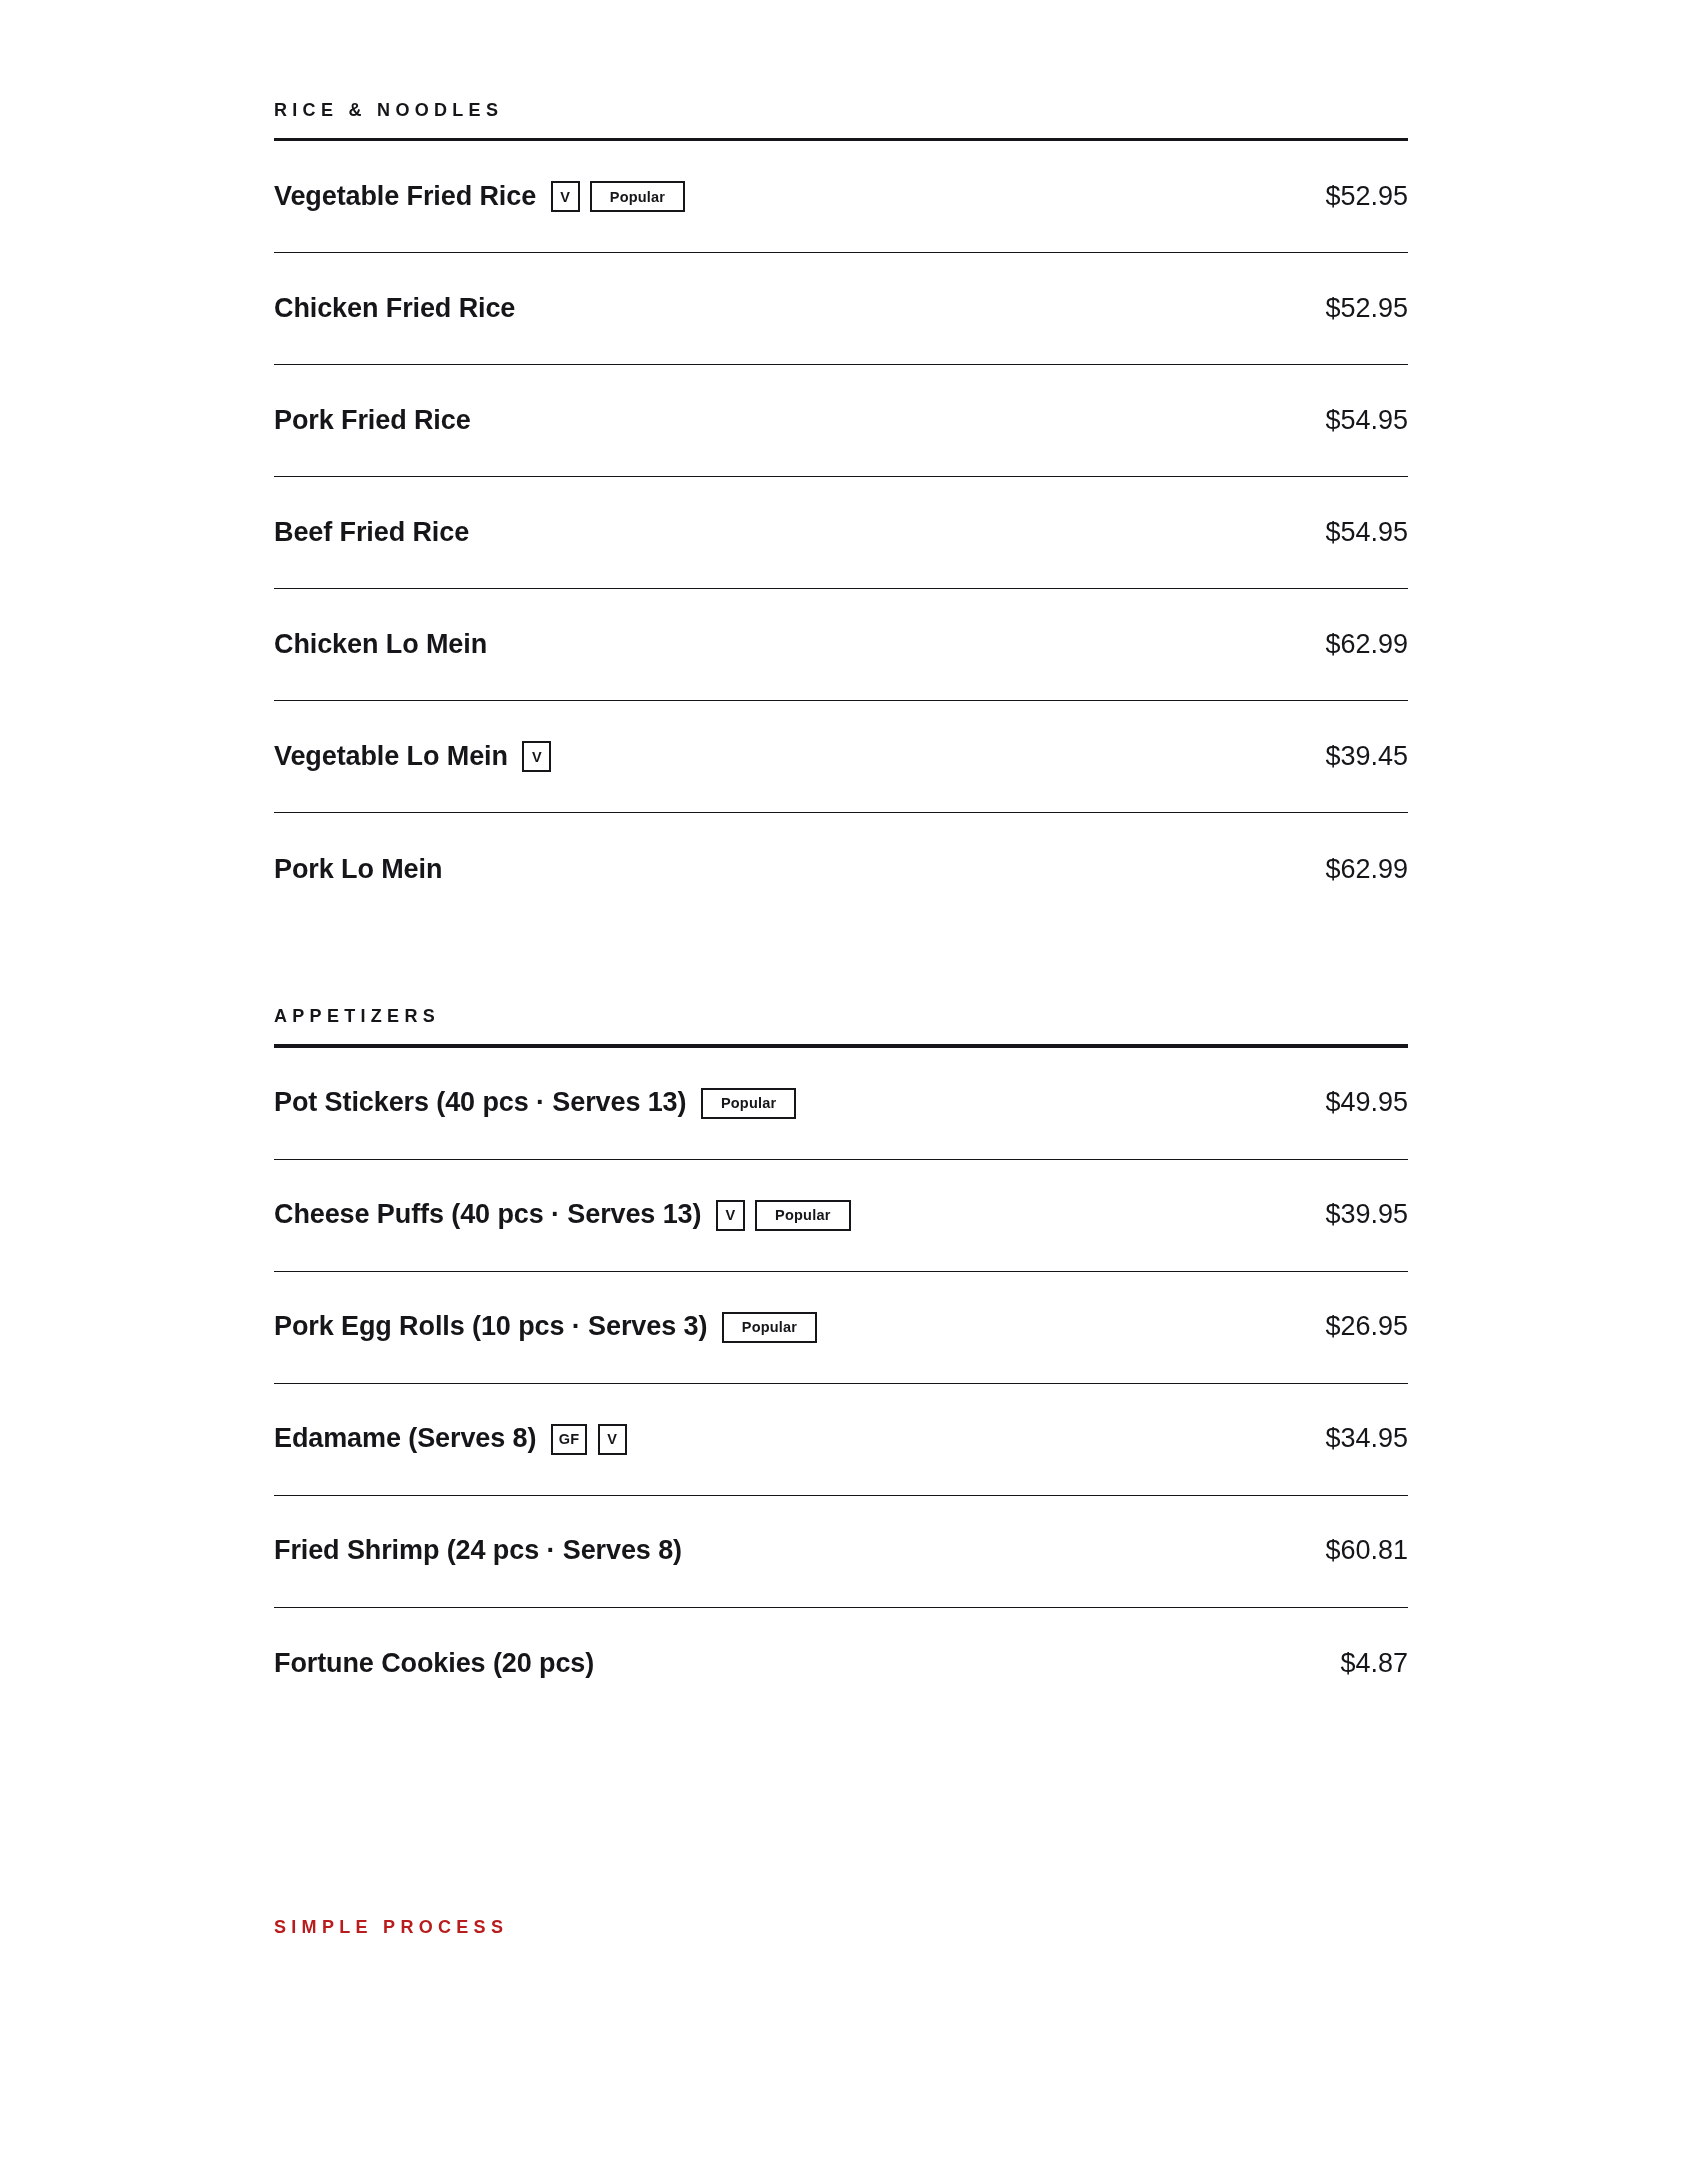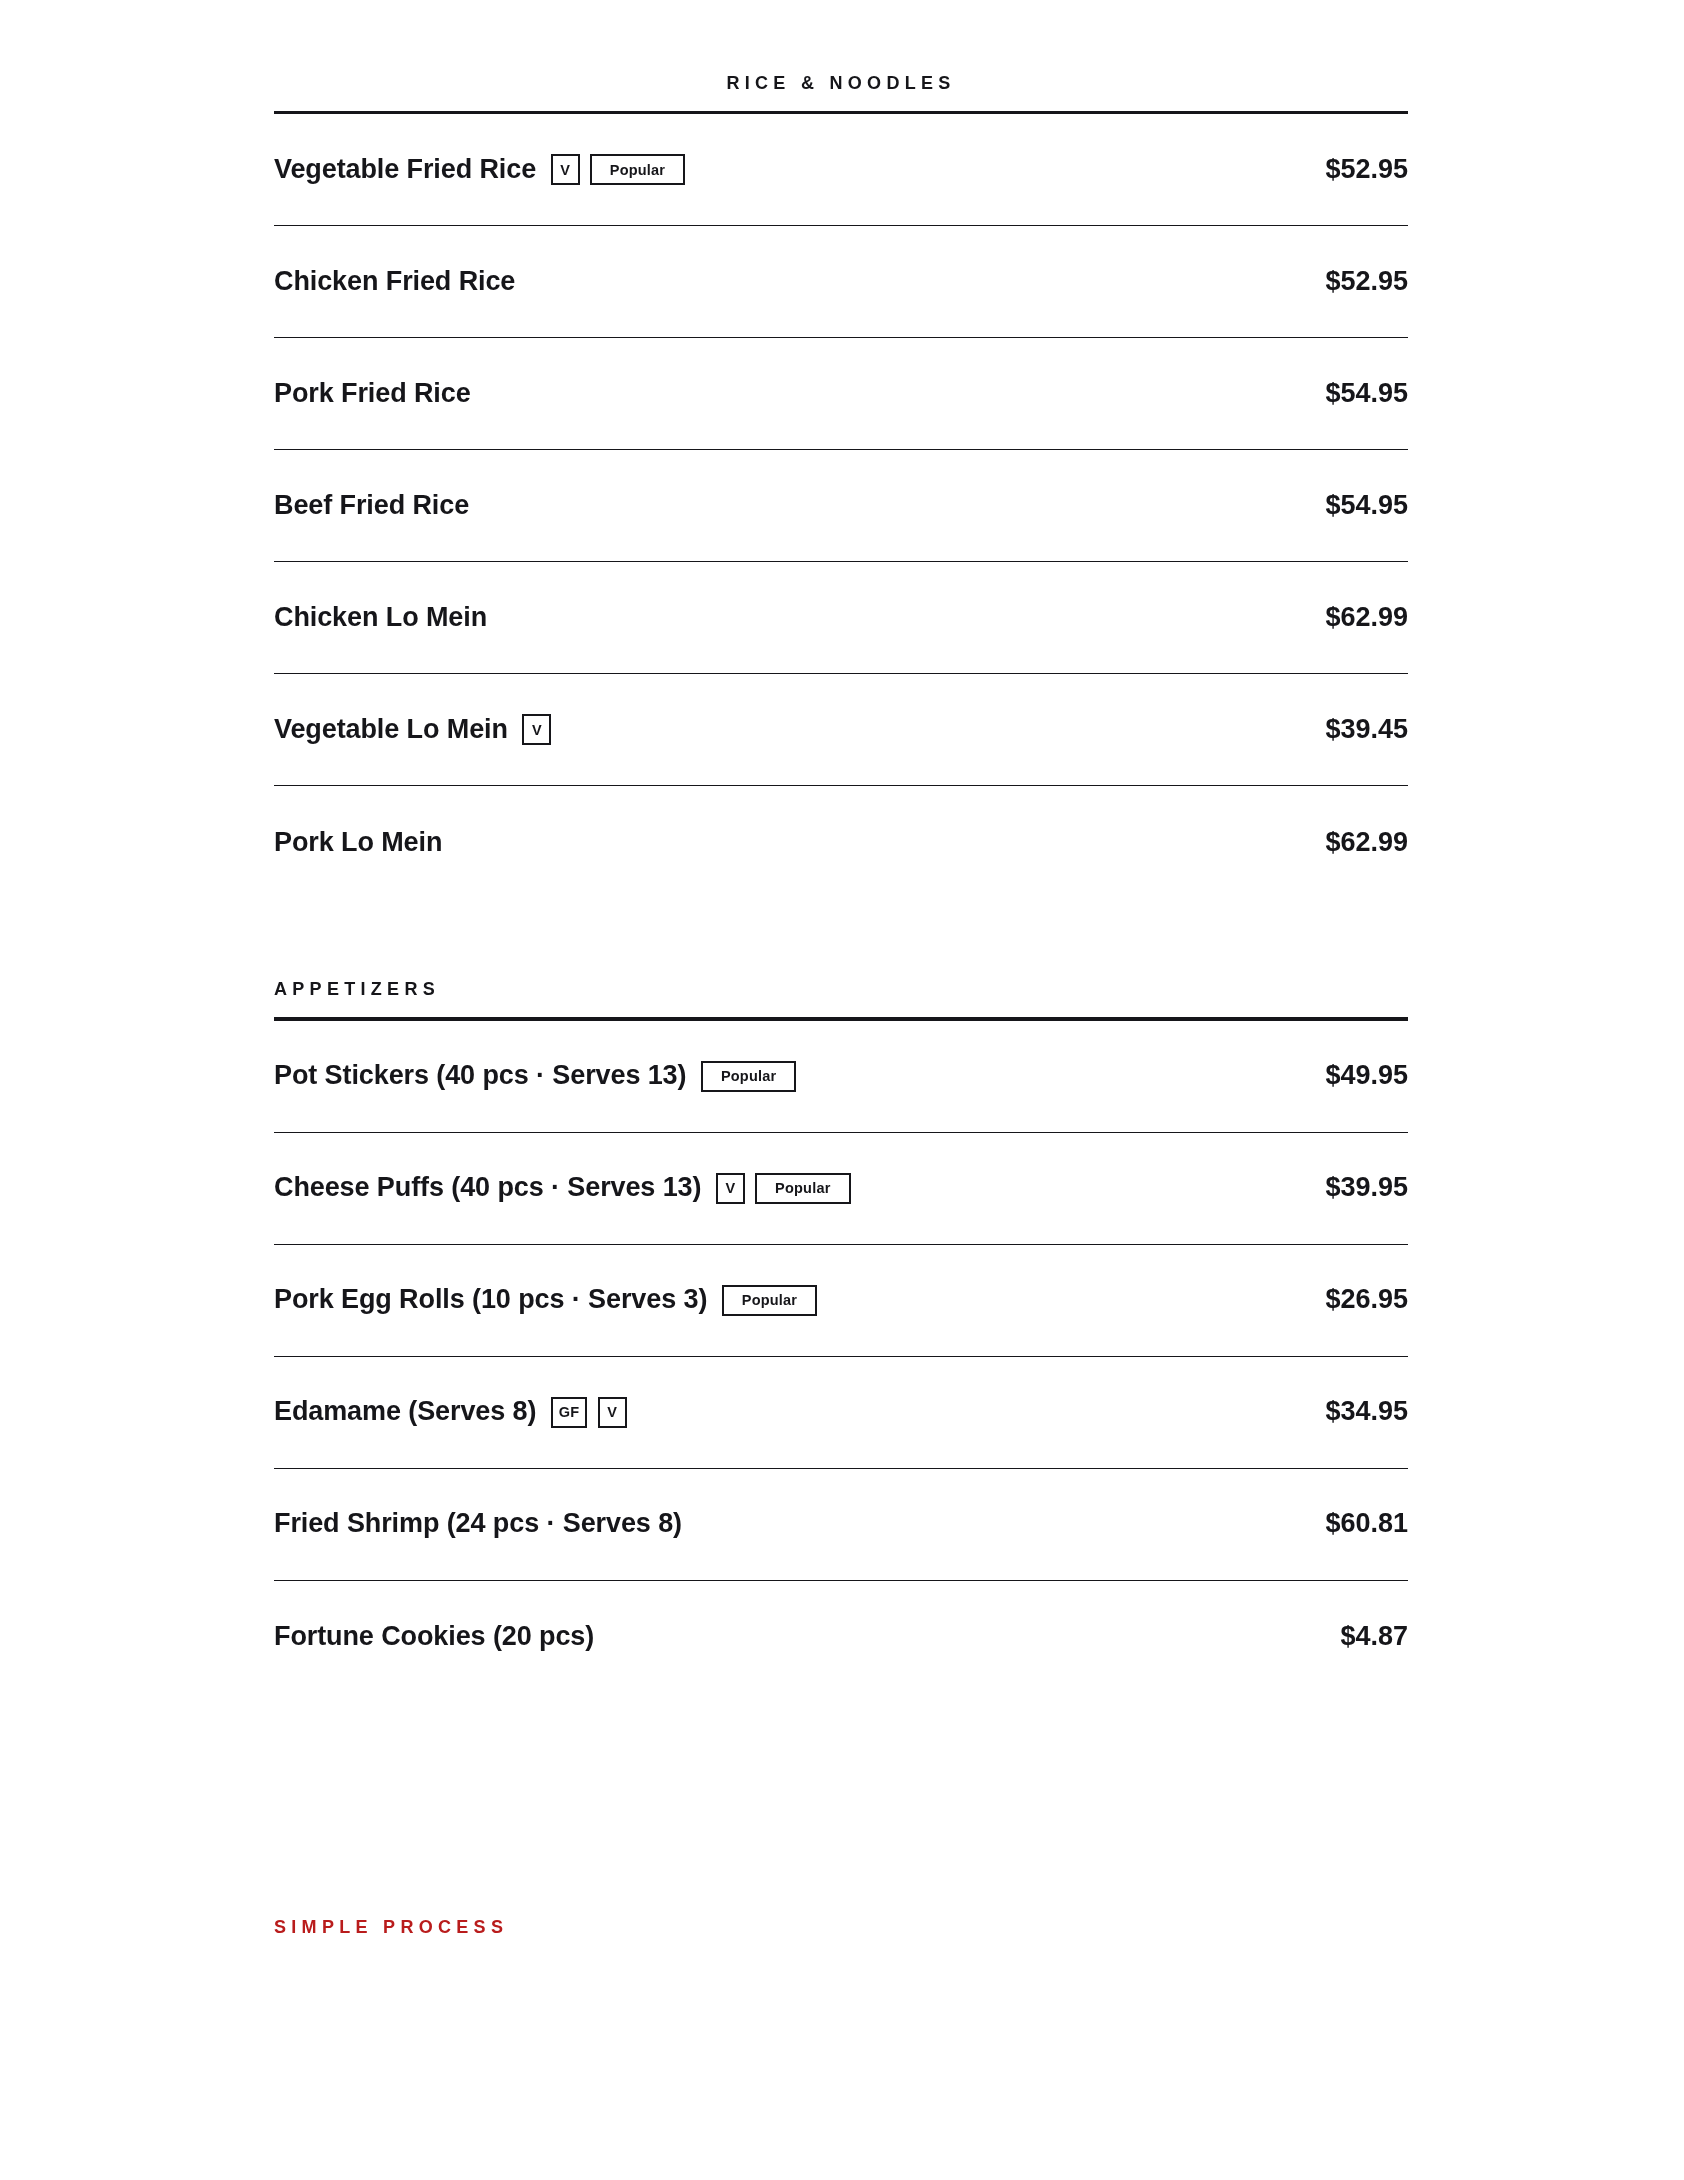--- a/index.html
+++ b/index.html
@@ -103,21 +103,21 @@
     padding: 0 18px;
     letter-spacing: 0.2px;
   }
   .badge.sq {
     min-width: 29px;
     padding: 0 6px;
   }
 
   .item-price {
     font-size: 27px;
-    font-weight: 700;
+    font-weight: 400;
     color: #16161a;
     line-height: 1.1;
     white-space: nowrap;
     text-align: center;
     flex: 0 0 auto;
   }
 
   
   .section-head-wrap {
     padding-top: 0;
@@ -157,21 +157,21 @@
   }
 </style>
 </head>
 <body>
 
 <div class="page">
 
   <div class="content">
 
     <div class="section">
-      <div class="section-head-wrap" style="padding-top:74px;text-align:center;">
+      <div class="section-head-wrap" style="padding-top:101px;">
         <div class="section-title">RICE &amp; NOODLES</div>
       </div>
       <div class="rule-gap"></div>
       <div class="section-rule"></div>
 
       <div class="menu-list">
 
         <div class="menu-row">
           <div class="row-left">
             <span class="item-name">Vegetable Fried Rice</span>

